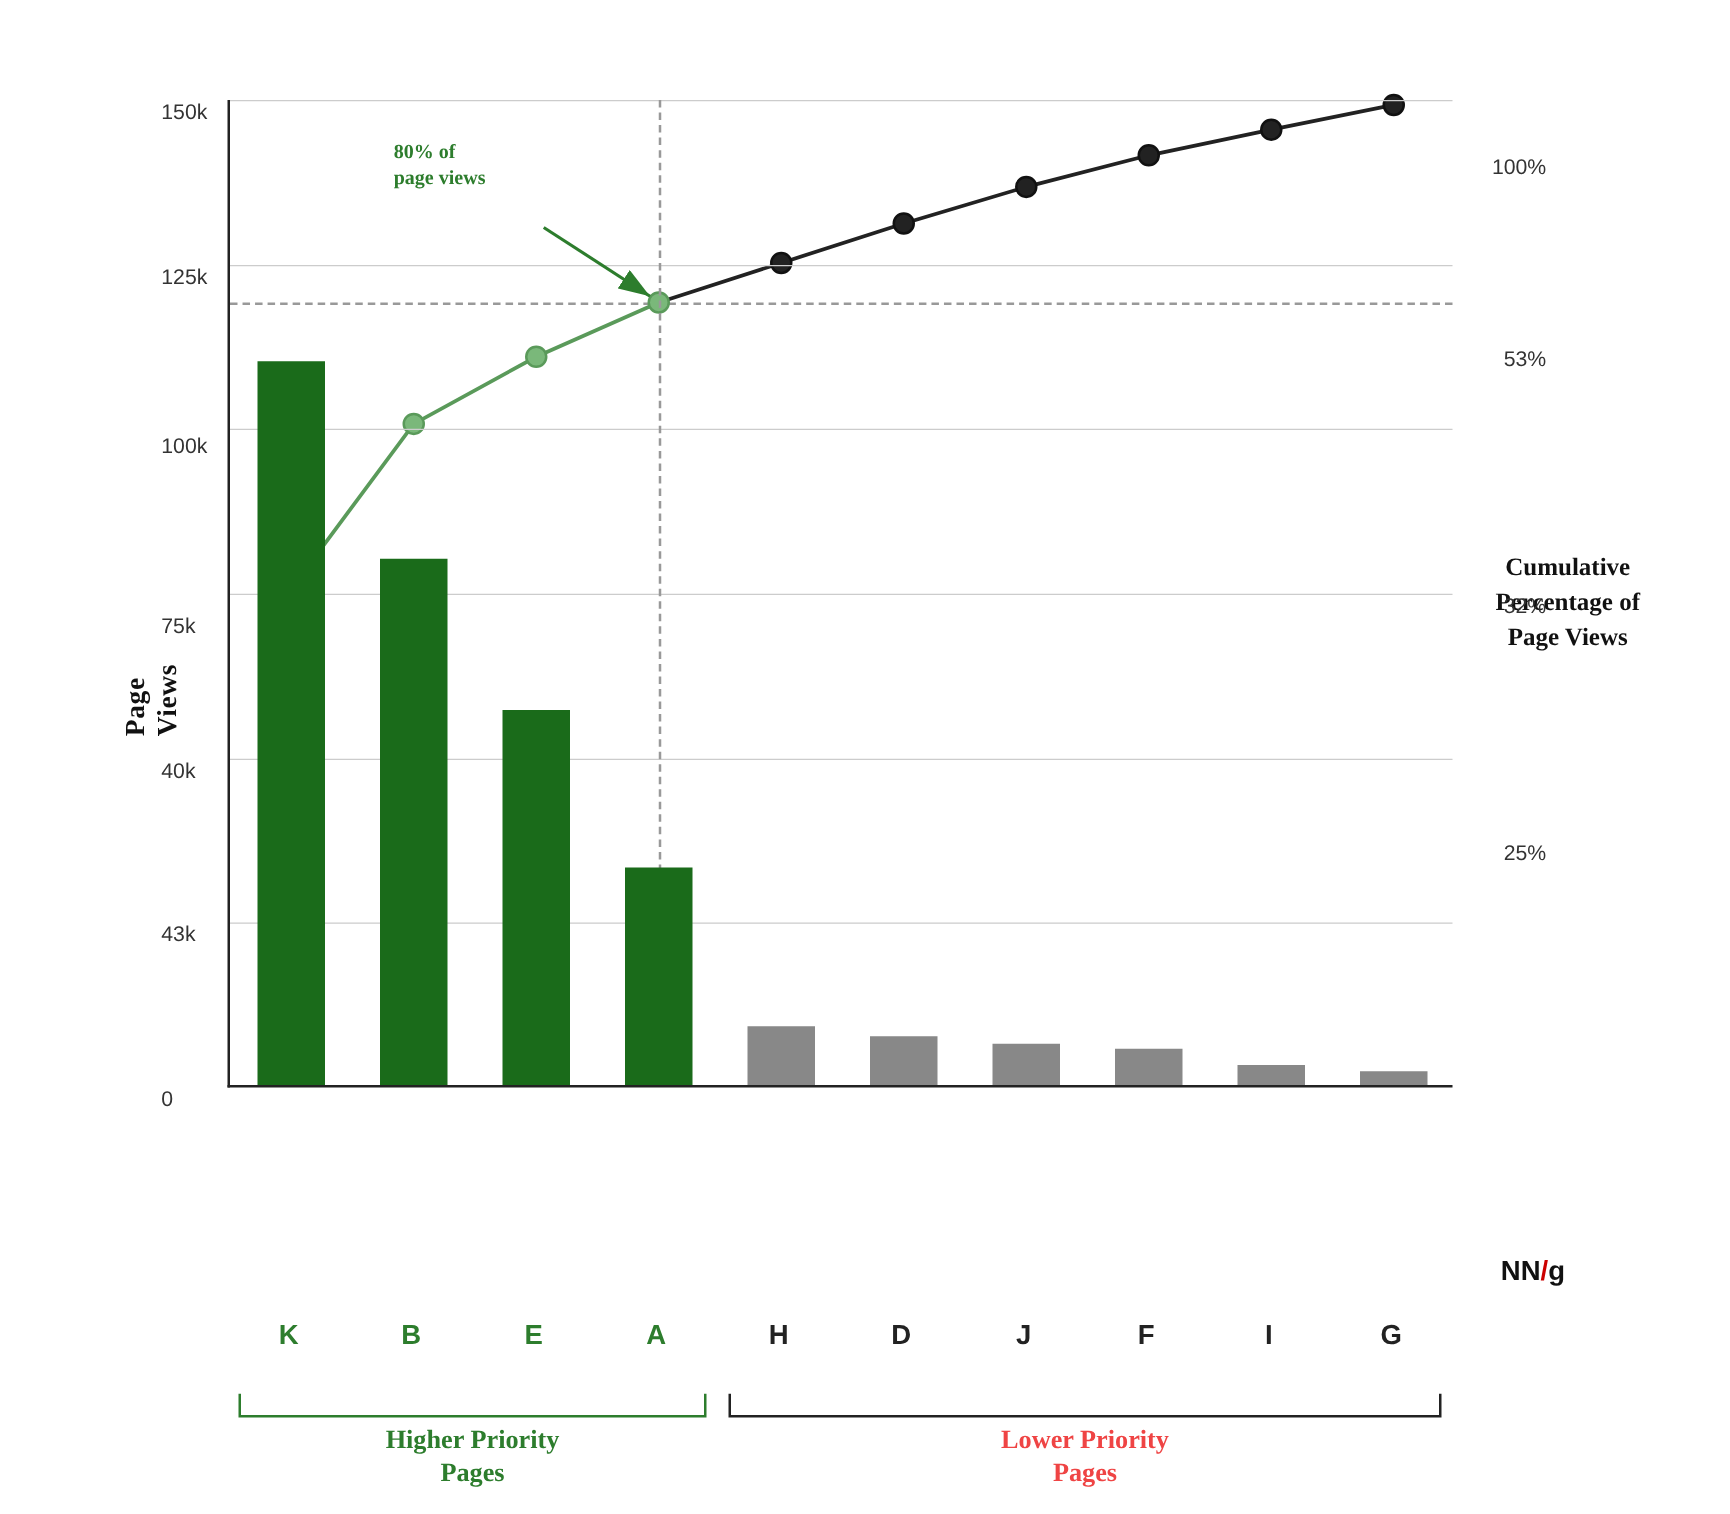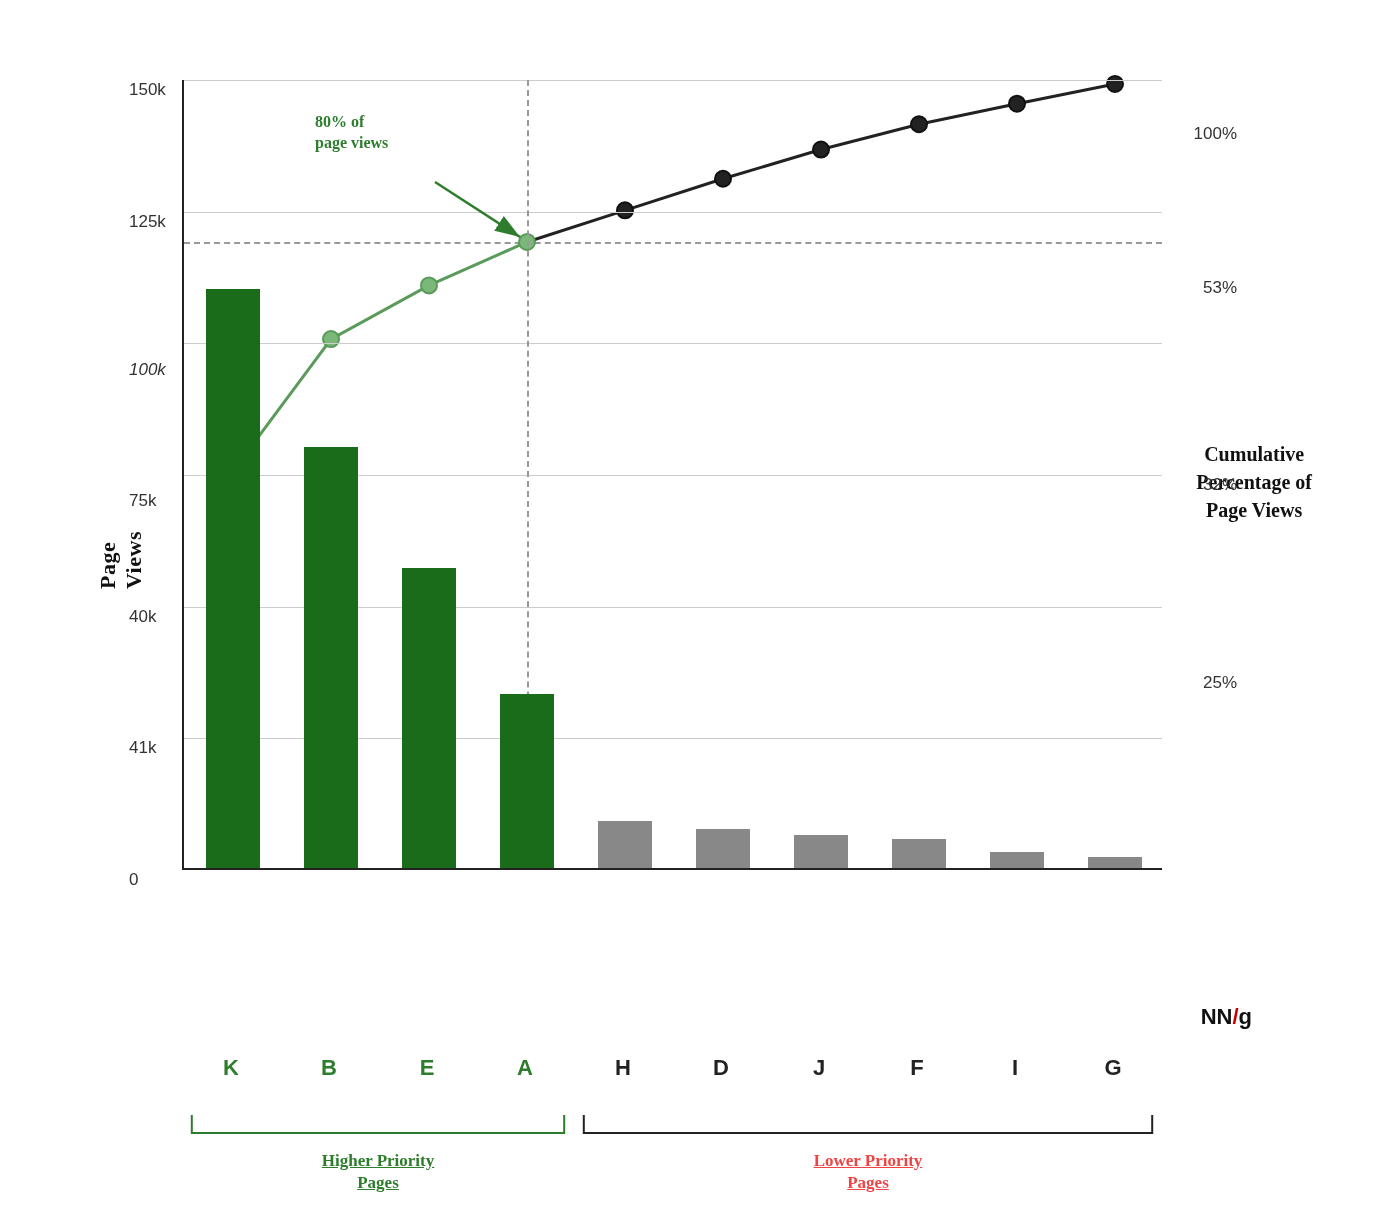--- a/index.html
+++ b/index.html
@@ -122,26 +122,25 @@
     .x-label-black { color: #222; }
     
     .bracket-area {
       position: absolute;
       bottom: -130px;
       left: 80px;
       right: 120px;
       display: flex;
     }
     .bracket-label {
-      font-size: 17px;
+      font-size: 21px;
       font-weight: 700;
       text-align: center;
-      margin-top: 12px;
+      margin-top: 0;
       line-height: 1.3;
-      text-decoration: underline;
     }
     .bracket-label-green { color: #2d7d2d; }
     .bracket-label-black { color: #ef4444; }
     .annotation-text {
       position: absolute;
       color: #2d7d2d;
       font-size: 22px;
       font-weight: 700;
       font-family: Georgia, serif;
       line-height: 1.3;
@@ -196,27 +195,27 @@
         <circle cx="735" cy="44.239999999999895" r="8" fill="#222" stroke="#111" stroke-width="2"></circle>
         <circle cx="833" cy="23.700000000000045" r="8" fill="#222" stroke="#111" stroke-width="2"></circle>
         <circle cx="931" cy="3.9500000000000455" r="8" fill="#222" stroke="#111" stroke-width="2"></circle>
       </svg>
 
   <div class="grid-line" style="top: 0px; background: rgb(204, 204, 204);"></div>
       <div class="y-tick-left" style="top: -10px;">150k</div>
       <div class="grid-line" style="top: 131.93px; background: rgb(204, 204, 204);"></div>
       <div class="y-tick-left" style="top: 121.93px;">125k</div>
       <div class="grid-line" style="top: 263.07px; background: rgb(204, 204, 204);"></div>
-      <div class="y-tick-left" style="top: 270px; font-style: italic;">100k</div>
+      <div class="y-tick-left" style="top: 257px;">100k</div>
       <div class="grid-line" style="top: 395px; background: rgb(204, 204, 204);"></div>
       <div class="y-tick-left" style="top: 401px;">75k</div>
       <div class="grid-line" style="top: 526.93px; background: rgb(204, 204, 204);"></div>
       <div class="y-tick-left" style="top: 516.93px;">40k</div>
       <div class="grid-line" style="top: 658.07px; background: rgb(204, 204, 204);"></div>
-      <div class="y-tick-left" style="top: 648.07px;">41k</div>
+      <div class="y-tick-left" style="top: 648.07px;">43k</div>
       <div class="y-tick-left" style="top: 780px;">0</div>
       <div class="y-tick-right" style="top: -10px; margin-top: 44px;">100%</div>
       <div class="y-tick-right" style="top: 187.5px;">53%</div>
       <div class="y-tick-right" style="top: 385px;">32%</div>
       <div class="y-tick-right" style="top: 582.5px;">25%</div>
       <div style="position: absolute; left: 343px; top: 0px; bottom: 0px; width: 2px; border-left: 2px dashed rgb(153, 153, 153);"></div>
       <div class="bar bar-green" style="left: 22.05px; width: 53.9px; height: 579.333px; bottom: 0px; position: absolute;"></div>
       <div class="bar bar-green" style="left: 120.05px; width: 53.9px; height: 421.333px; bottom: 0px; position: absolute;"></div>
       <div class="bar bar-green" style="left: 218.05px; width: 53.9px; height: 300.2px; bottom: 0px; position: absolute;"></div>
       <div class="bar bar-green" style="left: 316.05px; width: 53.9px; height: 173.8px; bottom: 0px; position: absolute;"></div>

